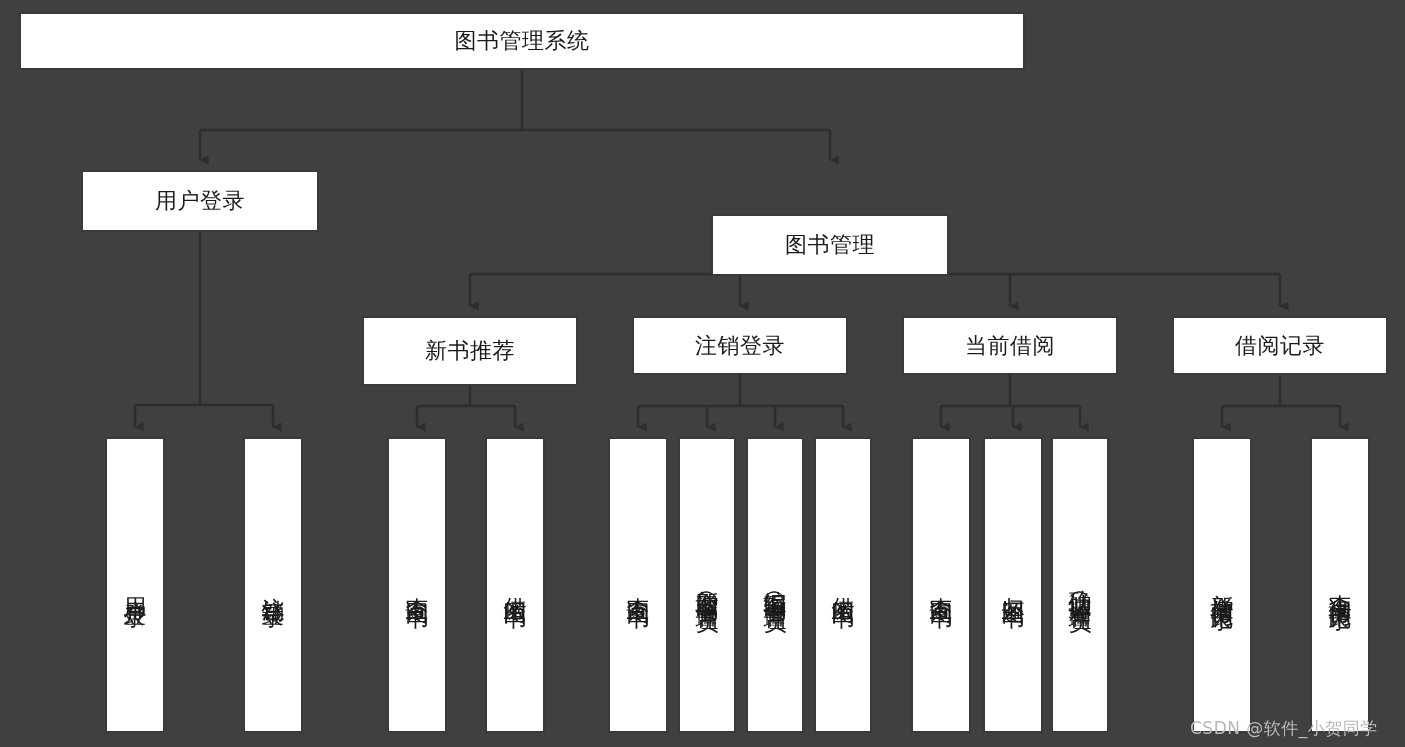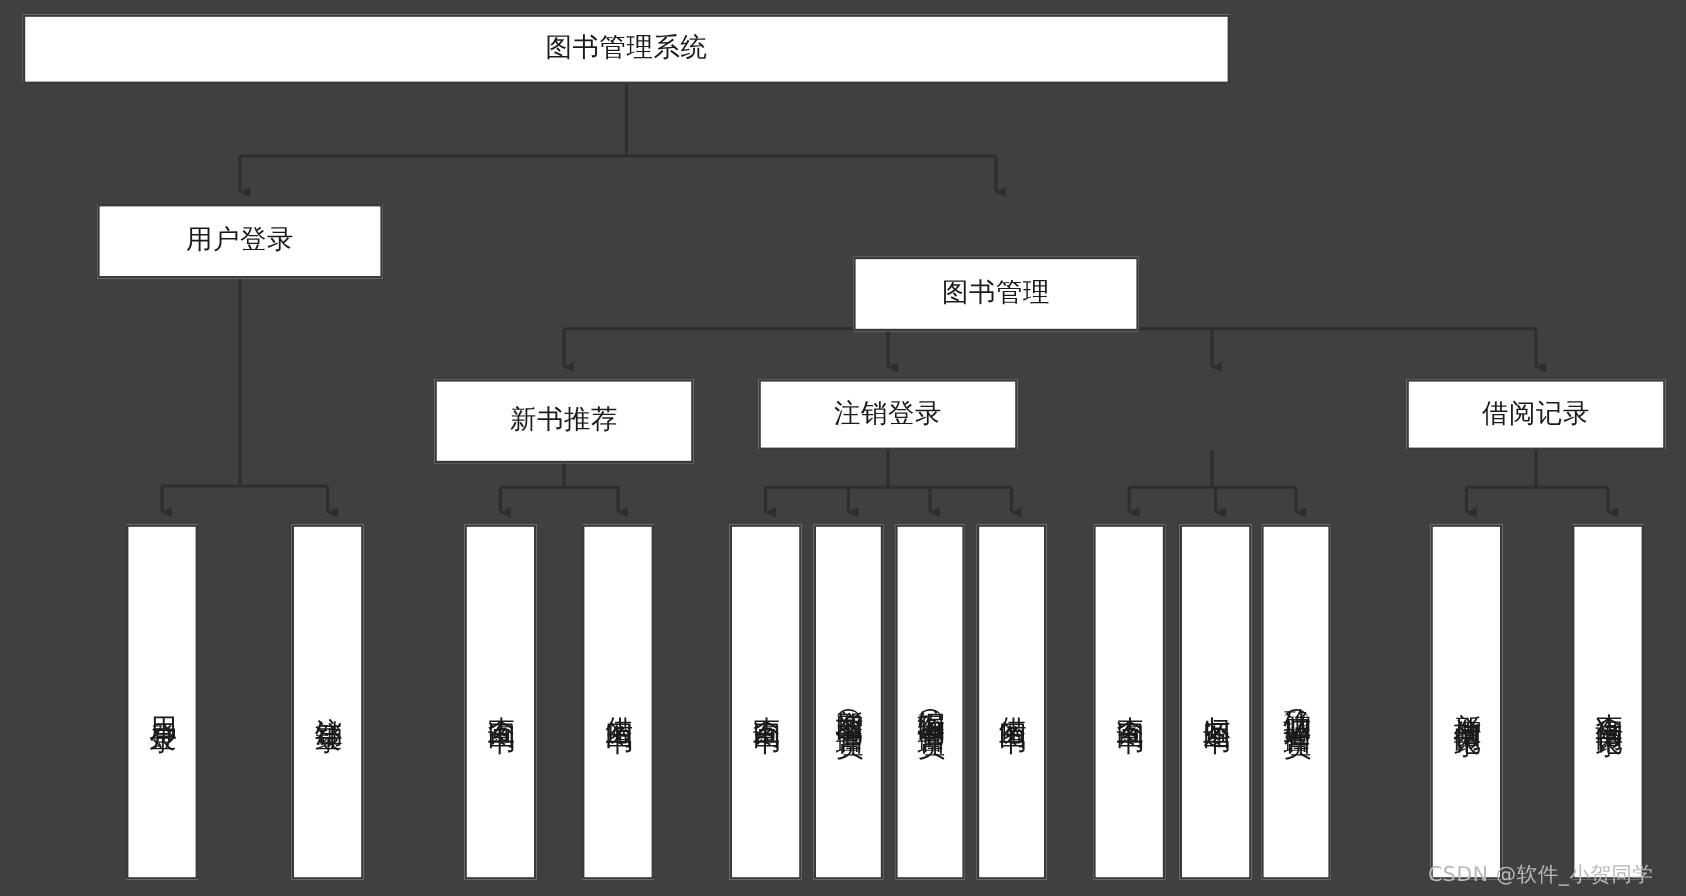--- a/index.html
+++ b/index.html
@@ -130,20 +130,23 @@
   <div class="node horiz" style="left:711px; top:170px; width:238px; height:62px;margin-top:44px;">
     <span class="lbl">图书管理</span>
   </div>
 
   <div class="node horiz" style="left:362px; top:316px; width:216px; height:70px;">
     <span class="lbl">新书推荐</span>
   </div>
   <div class="node horiz" style="left:632px; top:316px; width:216px; height:59px;">
     <span class="lbl">注销登录</span>
   </div>
+  <div class="node horiz" style="left:902px; top:316px; width:216px; height:59px;">
+    <span class="lbl">当前借阅</span>
+  </div>
   <div class="node horiz" style="left:1172px; top:316px; width:216px; height:59px;">
     <span class="lbl">借阅记录</span>
   </div>
 
   <div class="node vert" style="left:105px; top:437px; width:60px; height:296px;">
     <span class="lbl">用户登录</span>
   </div>
   <div class="node vert" style="left:243px; top:437px; width:60px; height:296px;">
     <span class="lbl">注销登录</span>
   </div>

